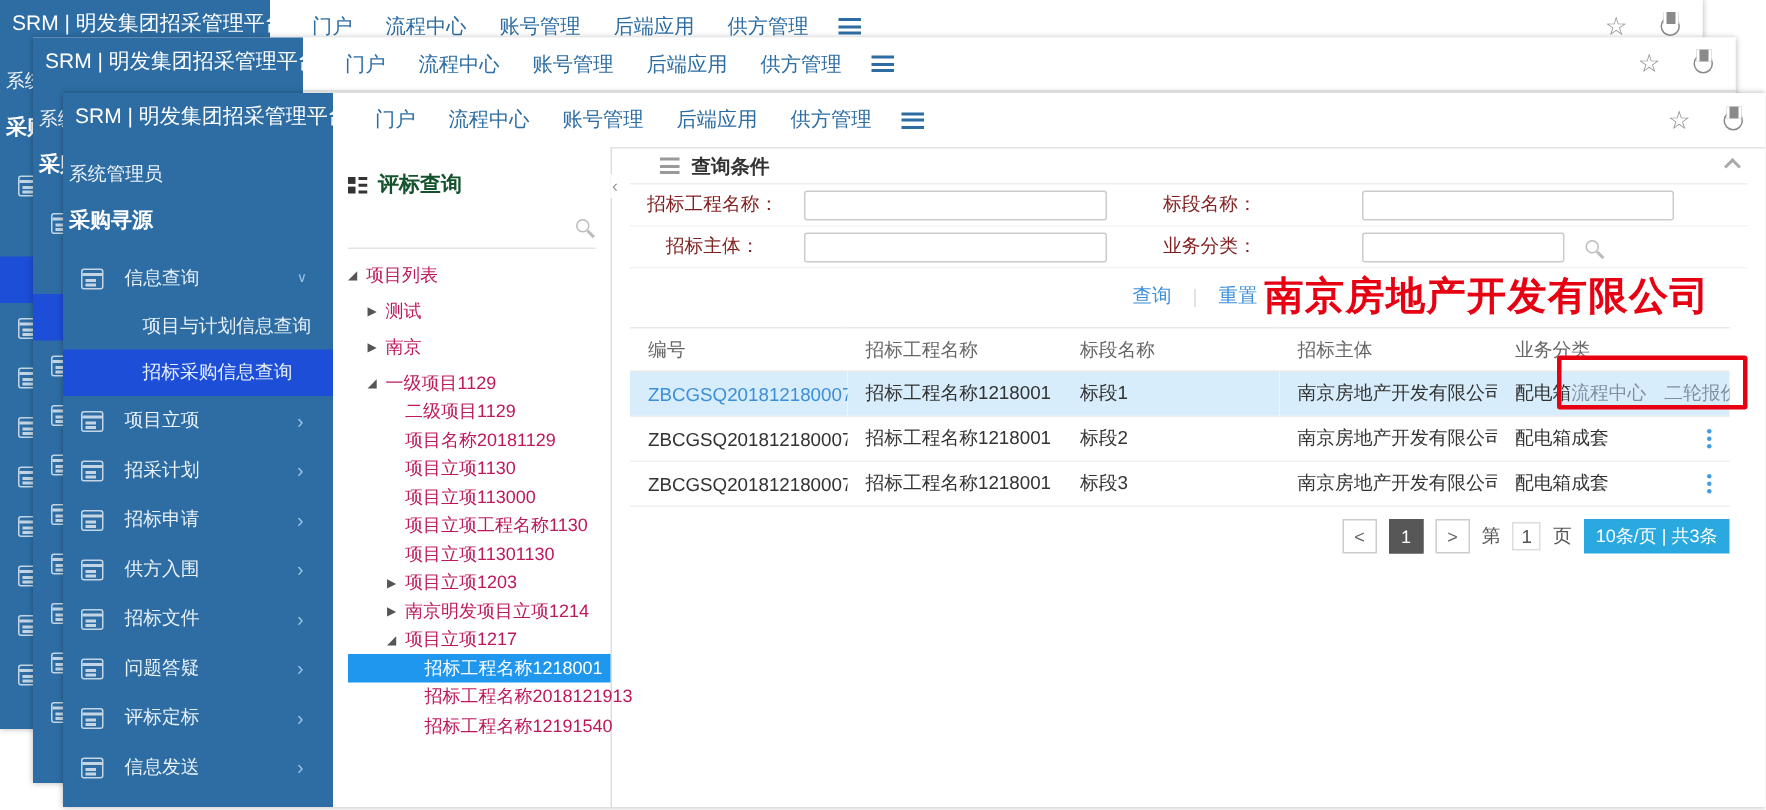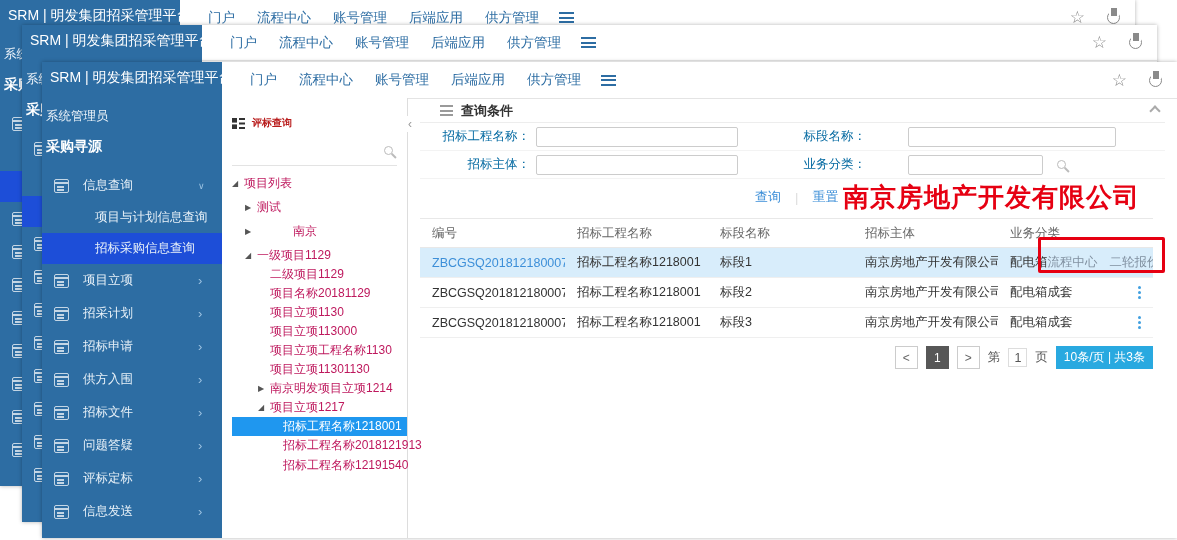--- a/index.html
+++ b/index.html
@@ -35,41 +35,41 @@
   .nav-right { margin-left:auto; display:flex; align-items:center; gap:22px; }
   .star { font-size:17px; color:#8a8a8a; line-height:1; cursor:pointer; }
   .pwr { width:13px; height:13px; border:1.5px solid #8a8a8a; border-radius:50%; position:relative; display:inline-block; cursor:pointer; }
   .pwr::before { content:""; position:absolute; left:50%; top:-4px; transform:translateX(-50%); width:6px; height:8px; background:#8a8a8a; border-left:2px solid #fff; border-right:2px solid #fff; }
   .win.back .navbar { border-bottom:1px solid #e8e8e8; }
 
   
   .wbody { flex:1; display:flex; min-height:0; }
   .tree-panel { width:186px; flex:none; border-right:1px solid #ddd; padding:14px 10px 0 10px; position:relative; }
   .tp-head { display:flex; align-items:center; gap:7px; height:22px; }
-  .tp-title { font-size:10px; font-weight:bold; color:#b91c1c; }
+  .tp-title { font-size:14px; font-weight:bold; color:#14532d; }
   .tsearch-wrap { position:relative; margin-top:6px; height:26px; border-bottom:1px solid #e3e3e3; }
   .tsearch { width:100%; height:24px; border:none; outline:none; font-size:12px; background:transparent; }
   .mag { width:9px; height:9px; border:1.5px solid #bbb; border-radius:50%; position:relative; display:inline-block; }
   .mag::after { content:""; position:absolute; width:6px; height:1.5px; background:#bbb; transform:rotate(45deg); right:-5px; bottom:-2px; }
   .tsearch-wrap .mag { position:absolute; right:4px; top:6px; }
   .tree { list-style:none; margin-top:8px; }
   .tnode { display:flex; align-items:center; height:19px; font-size:12px; color:#be185d; cursor:pointer; white-space:nowrap; }
   .tnode.top { margin-top:5px; }
   .tglyph { width:12px; flex:none; font-size:8px; color:#555; line-height:1; }
   .tnode.open  .tglyph::before { content:"◢"; }
   .tnode.closed .tglyph::before { content:"▶"; }
   .tnode.selected { background:#1f97ef; color:#fff; margin-right:-10px; }
   .collapse-handle { position:absolute; right:-6px; top:18px; font-size:12px; color:#999; cursor:pointer; z-index:2; background:#fff; padding:1px 1px; }
 
   .content { flex:1; min-width:0; border-top:1px solid #e4e4e4; padding:0 12px; position:relative; }
   .qc-head { height:24px; display:flex; align-items:center; gap:8px; border-bottom:1px solid #ededed; }
   .qc-title { font-size:13px; font-weight:bold; color:#333; }
   .chev-up { width:8px; height:8px; border-left:2px solid #aaa; border-top:2px solid #aaa; transform:rotate(45deg); margin-left:auto; margin-right:6px; cursor:pointer; }
   .form-row { display:grid; grid-template-columns:110px 205px 155px 215px 1fr; column-gap:6px; align-items:center; height:28px; border-bottom:1px solid #f3f3f3; }
-  .flabel { font-size:12.5px; color:#0369a1; text-align:right; white-space:nowrap; }
+  .flabel { font-size:12.5px; color:#7f1d1d; text-align:center; white-space:nowrap; }
   .flabel.second { padding-right:36px; }
   .tinput { height:20px; border:1px solid #ccc; border-radius:2px; width:202px; font-size:12px; padding:0 4px; outline:none; }
   .tinput.wide { width:208px; }
   .tinput.short { width:135px; }
   .input-mag { display:flex; align-items:center; gap:14px; }
   .qbtns { display:flex; align-items:center; gap:14px; padding:9px 0 8px 335px; font-size:13px; }
   .qlink { color:#3d8fd8; cursor:pointer; }
   .vsep { color:#ddd; }
 
   table.grid { width:733px; border-collapse:collapse; table-layout:fixed; margin-top:4px; }
@@ -373,21 +373,21 @@
           </div>
           <ul class="tree">
               <li class="tnode open top" style="padding-left: 0px;">
     <span class="tglyph"></span>
     <span class="tlabel">项目列表</span>
   </li>
               <li class="tnode closed top" style="padding-left: 13px;">
     <span class="tglyph"></span>
     <span class="tlabel">测试</span>
   </li>
-              <li class="tnode closed top" style="padding-left: 13px; gap: 36px;">
+              <li class="tnode closed top" style="padding-left: 13px;">
     <span class="tglyph"></span>
     <span class="tlabel">南京</span>
   </li>
               <li class="tnode open top" style="padding-left: 13px;">
     <span class="tglyph"></span>
     <span class="tlabel">一级项目1129</span>
   </li>
               <li class="tnode" style="padding-left: 26px;">
     <span class="tglyph"></span>
     <span class="tlabel">二级项目1129</span>
@@ -404,20 +404,24 @@
     <span class="tglyph"></span>
     <span class="tlabel">项目立项113000</span>
   </li>
               <li class="tnode" style="padding-left: 26px;">
     <span class="tglyph"></span>
     <span class="tlabel">项目立项工程名称1130</span>
   </li>
               <li class="tnode" style="padding-left: 26px;">
     <span class="tglyph"></span>
     <span class="tlabel">项目立项11301130</span>
+  </li>
+              <li class="tnode closed" style="padding-left: 26px;">
+    <span class="tglyph"></span>
+    <span class="tlabel">项目立项1203</span>
   </li>
               <li class="tnode closed" style="padding-left: 26px;">
     <span class="tglyph"></span>
     <span class="tlabel">南京明发项目立项1214</span>
   </li>
               <li class="tnode open" style="padding-left: 26px;">
     <span class="tglyph"></span>
     <span class="tlabel">项目立项1217</span>
   </li>
               <li class="tnode selected" style="padding-left: 39px;">

